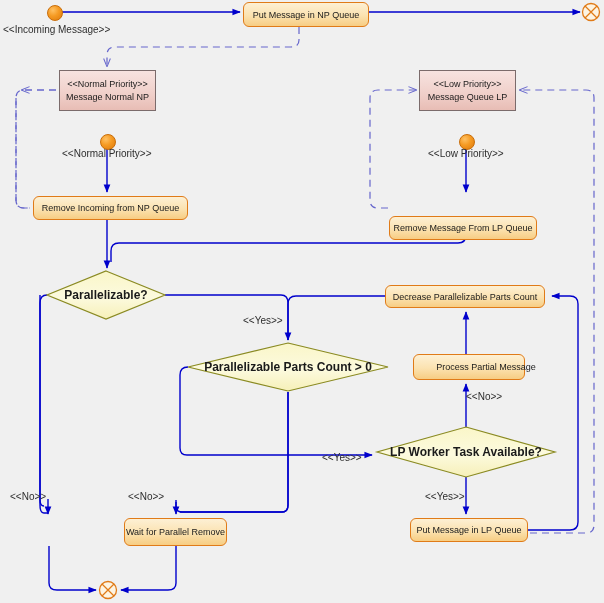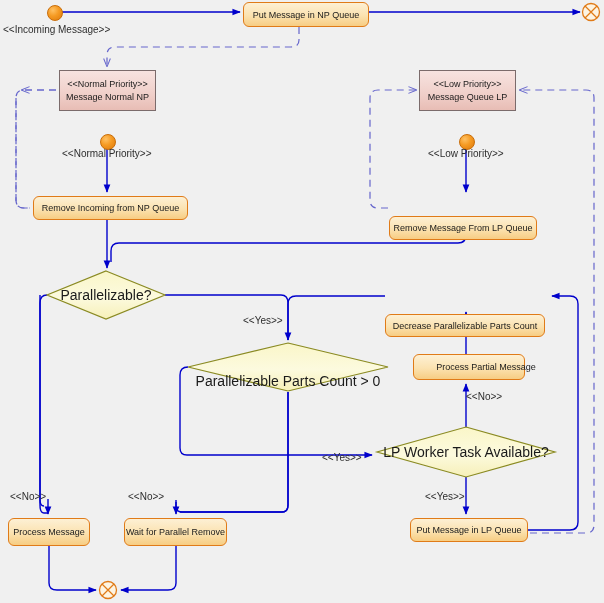--- a/index.html
+++ b/index.html
@@ -50,24 +50,25 @@
     line-height: 13px;
     padding: 2px 4px;
   }
   .objnode .ln { display: block; }
   
   .diamond-label {
     position: absolute;
     display: flex;
     align-items: center;
     justify-content: center;
-    font-size: 14px;
+    font-size: 12px;
     color: #1a1a1a;
     white-space: nowrap;
     pointer-events: none;
+    font-weight: bold;
   }
   
   .initial {
     position: absolute;
     border-radius: 50%;
     background: radial-gradient(circle at 35% 30%, #ffc163 0%, #f59a22 45%, #dd7a0c 100%);
     border: 1px solid #c96d08;
   }
   .edge-label {
     position: absolute;
@@ -156,34 +157,33 @@
         <stop offset="55%" stop-color="#fcfade"></stop>
         <stop offset="100%" stop-color="#f6f0b8"></stop>
       </linearGradient>
     </defs>
     <polygon points="106,271 165,295 106,319 47,295" fill="url(#dgrad)" stroke="#8a8a22" stroke-width="1.2"></polygon>
     <polygon points="288,343 388,367 288,391 188,367" fill="url(#dgrad)" stroke="#8a8a22" stroke-width="1.2"></polygon>
     <polygon points="466,427 555,452 466,477 377,452" fill="url(#dgrad)" stroke="#8a8a22" stroke-width="1.2"></polygon>
   </svg>
 
   <div class="diamond-label" style="left:47px;top:286px;width:118px;height:18px;">Parallelizable?</div>
-  <div class="diamond-label" style="left:188px;top:372px;width:200px;height:18px;text-align:right;">Parallelizable Parts Count &gt; 0</div>
+  <div class="diamond-label" style="left:188px;top:358px;width:200px;height:18px;text-align:right;">Parallelizable Parts Count &gt; 0</div>
   <div class="diamond-label" style="left:377px;top:443px;width:178px;height:18px;">LP Worker Task Available?</div>
 
   <div class="node action" style="left:243px;top:2px;width:126px;height:25px;">Put Message in NP Queue</div>
 
   <div class="node action" style="left:33px;top:196px;width:155px;height:24px;">Remove Incoming from NP Queue</div>
 
   <div class="node action" style="left:389px;top:196px;width:148px;height:24px;margin-top:20px;">Remove Message From LP Queue</div>
 
-  <div class="node action" style="left:385px;top:285px;width:160px;height:23px;margin-top:29px;">Decrease Parallelizable Parts Count</div>
+  <div class="node action" style="left:385px;top:285px;width:160px;height:23px;">Decrease Parallelizable Parts Count</div>
 
   <div class="node action" style="left:413px;top:354px;width:112px;height:26px;padding-left:40px;">Process Partial Message</div>
 
-  <div class="node action" style="left:8px;top:518px;width:82px;height:28px;">Process Message</div>
 
   <div class="node action" style="left:124px;top:518px;width:103px;height:28px;">Wait for Parallel Remove</div>
 
   <div class="node action" style="left:410px;top:518px;width:118px;height:24px;">Put Message in LP Queue</div>
 
   <div class="node objnode" style="left:59px;top:70px;width:97px;height:41px;">
     <span class="ln">&lt;&lt;Normal Priority&gt;&gt;</span>
     <span class="ln">Message Normal NP</span>
   </div>
 

